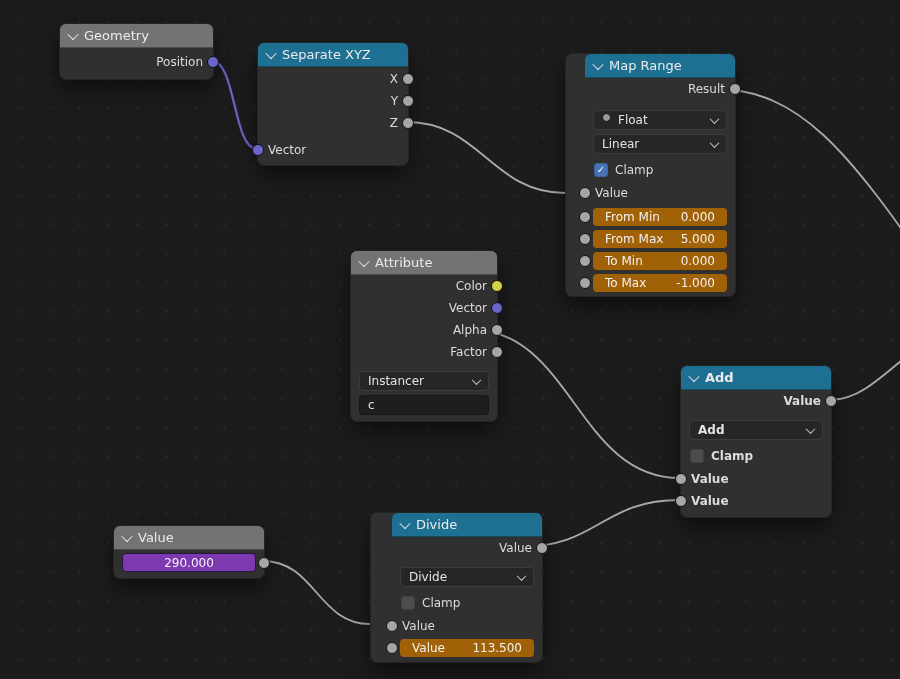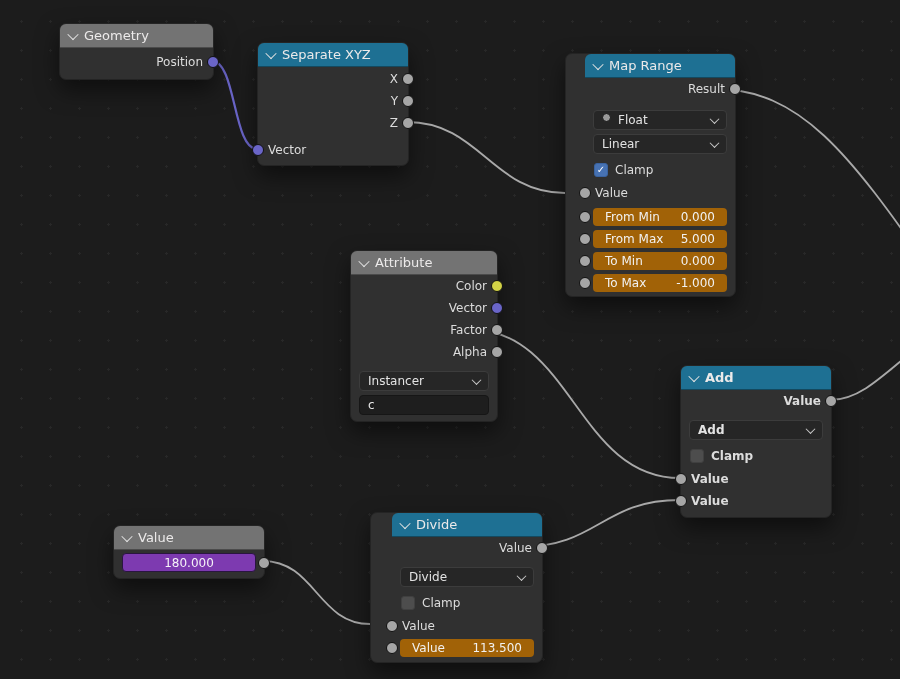--- a/index.html
+++ b/index.html
@@ -201,25 +201,25 @@
   </div>
   <div class="row out">
     <span class="lbl">Color</span>
     <span class="socket right s-yellow"></span>
   </div>
   <div class="row out">
     <span class="lbl">Vector</span>
     <span class="socket right s-purple"></span>
   </div>
   <div class="row out">
+    <span class="lbl">Alpha</span>
+    <span class="socket right"></span>
+  </div>
+  <div class="row out">
     <span class="lbl">Factor</span>
-    <span class="socket right"></span>
-  </div>
-  <div class="row out">
-    <span class="lbl">Alpha</span>
     <span class="socket right"></span>
   </div>
   <div class="sp8"></div>
   <div class="dropdown">
     <span>Instancer</span>
     <span class="dd-chev"></span>
   </div>
   <div class="sp4"></div>
   <div class="textfield">
     <span>c</span>
@@ -257,21 +257,21 @@
   <div class="padb5"></div>
 </div>
 
 <div class="node" style="left:113px;top:525px;width:150px;">
   <div class="hdr hdr-red">
     <span class="chev"></span>
     <span>Value</span>
   </div>
   <div class="sliderwrap">
     <div class="slider">
-      <span>180.000</span>
+      <span>290.000</span>
     </div>
     <span class="socket" style="left:auto;"></span>
   </div>
   <div class="padb6"></div>
 </div>
 
 <div class="node" style="left:370px;top:512px;width:150px;padding-left:21px;">
   <div class="hdr hdr-blue">
     <span class="chev"></span>
     <span>Divide</span>

